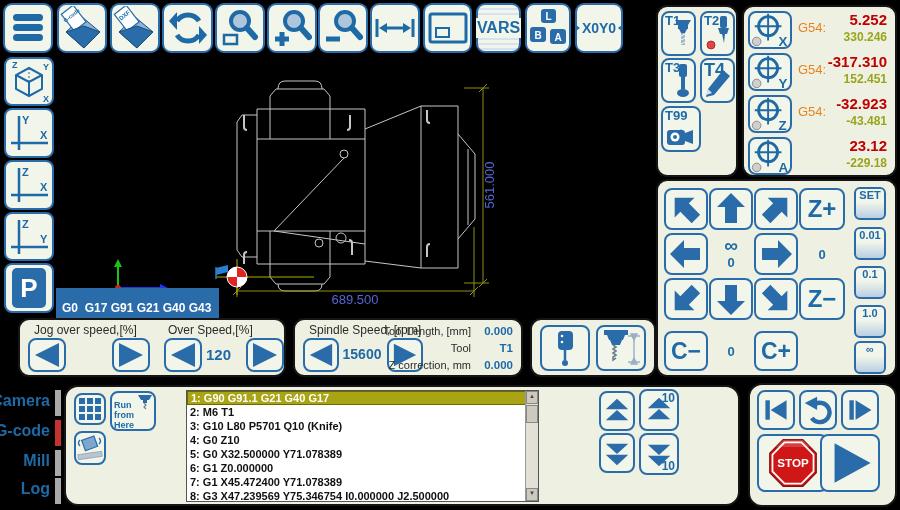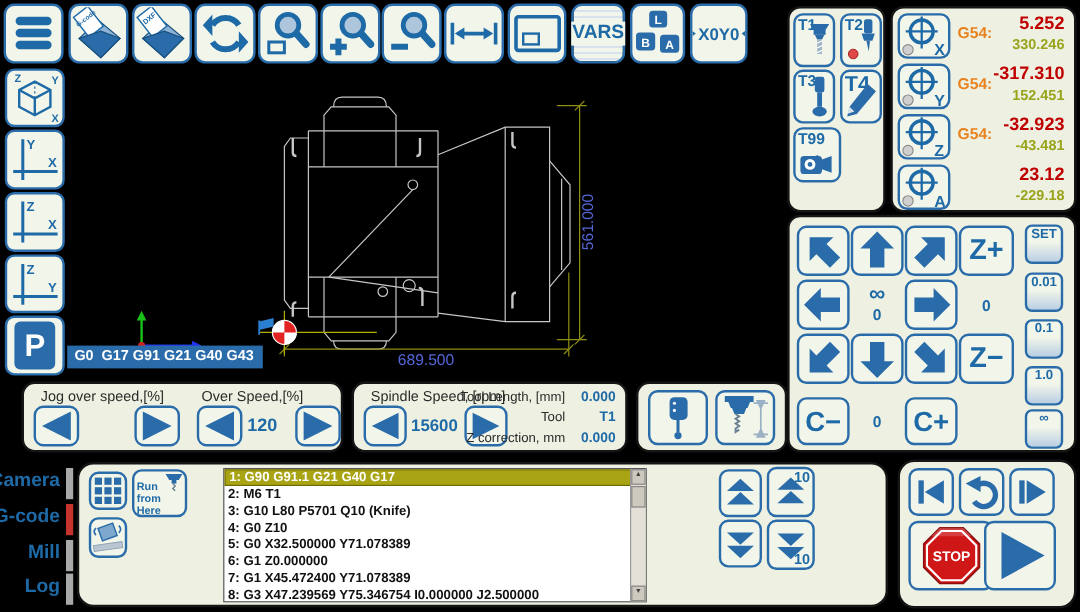--- a/index.html
+++ b/index.html
@@ -9,21 +9,21 @@
        display:flex;align-items:center;justify-content:center;color:#1e6aa7;cursor:pointer;overflow:hidden;}
   .tbtn{position:absolute;top:3px;height:50px;background:#f2f5e9;border:2px solid #2a6ca9;border-radius:9px;
         box-sizing:border-box;display:flex;align-items:center;justify-content:center;color:#1e6aa7;}
   svg{display:block;}
   .num{color:#1e6aa7;font-weight:bold;}
   .lbl{color:#2b2b2b;}
   
   .coordrow{position:absolute;left:0;width:100%;height:40px;}
   .mval{position:absolute;right:8px;top:1px;font-size:15px;font-weight:bold;color:#c00000;text-align:right;}
   .wval{position:absolute;right:8px;top:20px;font-size:12px;font-weight:bold;color:#99a41c;text-align:right;}
-  .wcs{position:absolute;left:54px;top:10px;font-size:13px;font-weight:bold;color:#e8821e;}
+  .wcs{position:absolute;left:54px;top:10px;font-size:13px;font-weight:normal;color:#e8821e;}
   
   .step{position:absolute;left:196px;width:32px;height:33px;border:2px solid #2a6ca9;border-radius:6px;
         background:linear-gradient(#f2f5e9 45%,#b9cfe4);display:flex;flex-direction:column;align-items:center;
         justify-content:flex-start;font-size:11px;font-weight:bold;color:#1e6aa7;box-sizing:border-box;gap:46px;}
   
   .tab{position:absolute;left:0;width:62px;height:28px;}
   .tab .tlabel{position:absolute;right:12px;top:2px;font-size:16px;font-weight:bold;color:#1e6aa7;white-space:nowrap;}
   .tab .tbar{position:absolute;right:1px;top:0;width:6px;height:26px;background:#a9a9a9;}
   .tab.active .tbar{background:#c5332c;}
   
@@ -262,21 +262,21 @@
 
       <g>
         <line x1="62" y1="231" x2="62" y2="208" stroke="#19c219" stroke-width="2"></line>
         <polygon points="62,202 58,210 66,210" fill="#19c219"></polygon>
         <line x1="62" y1="231" x2="106" y2="231" stroke="#2233ee" stroke-width="2"></line>
         <polygon points="112,231 104,227 104,235" fill="#2233ee"></polygon>
         <circle cx="62" cy="231" r="3" fill="#cc2222"></circle>
       </g>
     </svg>
     <div style="position:absolute;left:0;top:231px;height:18px;background:#2a6ca9;color:#fff;font-size:12px;
-                font-weight:bold;padding:1px 8px 0 6px;white-space:pre;">G0  G17 G91 G21 G40 G43</div>
+                font-weight:bold;padding:13px 8px 0 6px;white-space:pre;">G0  G17 G91 G21 G40 G43</div>
   </div>
 
   <div class="panel" style="left:656px;top:5px;width:82px;height:172px;">
     <div class="btn" style="left:3px;top:4px;width:35px;height:45px;">
       <span style="position:absolute;left:2px;top:0;font-size:13px;font-weight:bold;">T1</span>
       <svg width="20" height="28" viewBox="0 0 20 28" style="position:absolute;right:1px;top:6px;">
         <path d="M2,1 h16 l-3,5 h-10 z" fill="#2a6ca9"></path>
         <rect x="5" y="6" width="10" height="4" fill="#2a6ca9"></rect>
         <path d="M6,10 h8 l-2,4 h-4 z" fill="#2a6ca9"></path>
         <rect x="8" y="14" width="4" height="12" fill="#9fb4c6"></rect>

